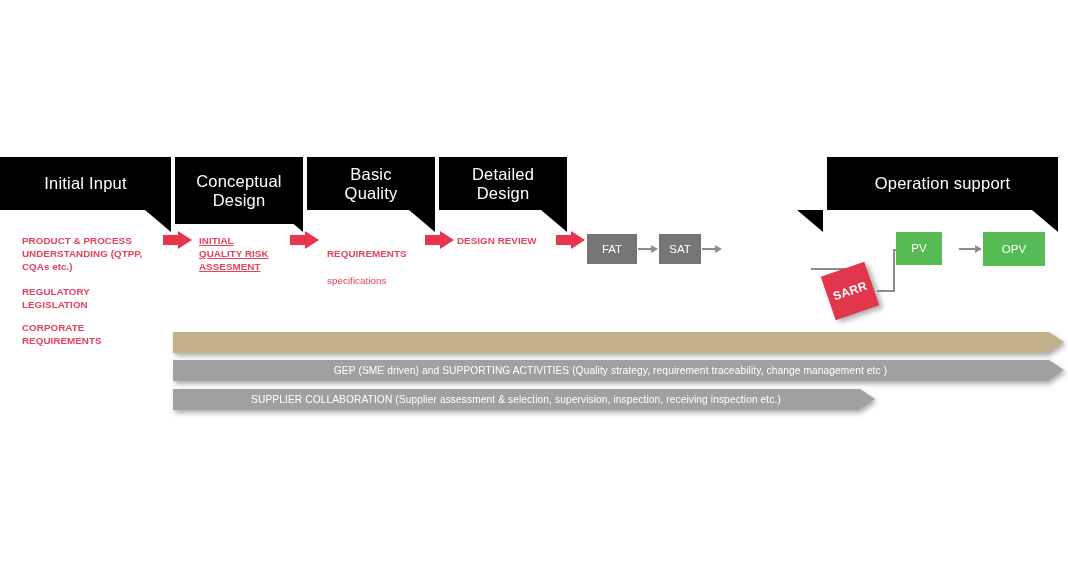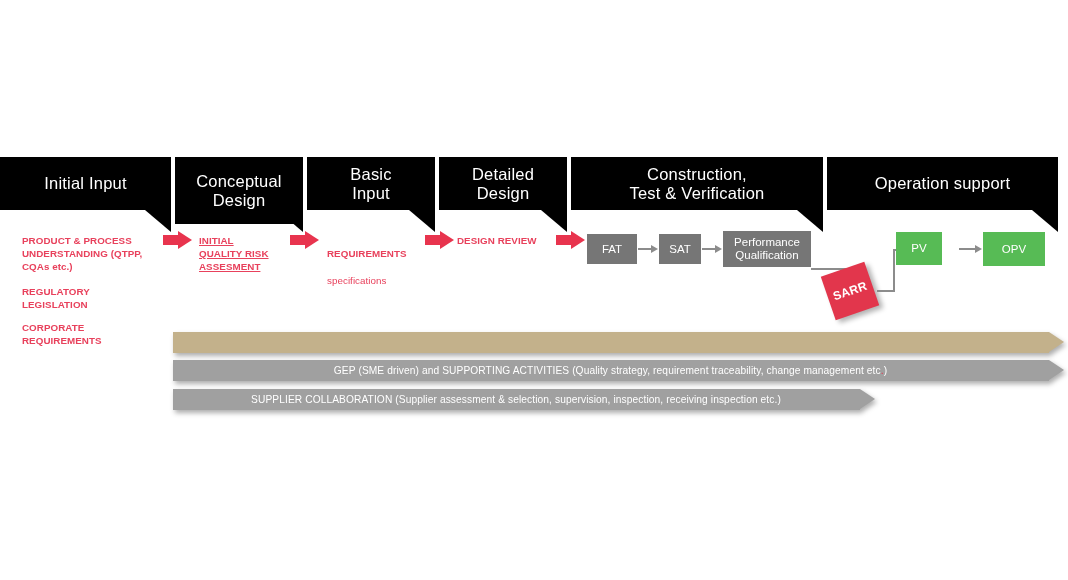--- a/index.html
+++ b/index.html
@@ -197,34 +197,30 @@
   <div class="phase-tail" style="left:145px; top:210px;"></div>
 
   <div class="phase-banner" style="left:175px; top:157px; width:128px; height:67px;">
     <span class="phase-label">Conceptual
 Design</span>
   </div>
   <div class="phase-tail" style="left:277px; top:210px;"></div>
 
   <div class="phase-banner" style="left:307px; top:157px; width:128px; height:53px;">
     <span class="phase-label">Basic
-Input</span>
+Quality</span>
   </div>
   <div class="phase-tail" style="left:409px; top:210px;"></div>
 
   <div class="phase-banner" style="left:439px; top:157px; width:128px; height:53px;">
     <span class="phase-label">Detailed
 Design</span>
   </div>
   <div class="phase-tail" style="left:541px; top:210px;"></div>
 
-  <div class="phase-banner" style="left:571px; top:157px; width:252px; height:53px;">
-    <span class="phase-label">Construction,
-Test &amp; Verification</span>
-  </div>
   <div class="phase-tail" style="left:797px; top:210px;"></div>
 
   <div class="phase-banner" style="left:827px; top:157px; width:231px; height:53px;">
     <span class="phase-label">Operation support</span>
   </div>
   <div class="phase-tail" style="left:1032px; top:210px;"></div>
 
   <div class="red-text" style="left:22px; top:234px; width:150px;">PRODUCT &amp; PROCESS
 UNDERSTANDING (QTPP,
 CQAs etc.)</div>
@@ -268,24 +264,20 @@
   <div class="conn conn-h" style="left:638px; top:248px; width:14px;"></div>
   <div class="conn-head-right" style="left:651px; top:244.5px;"></div>
 
   <div class="proc-box gray" style="left:659px; top:234px; width:42px; height:30px;">
     <span>SAT</span>
   </div>
 
   <div class="conn conn-h" style="left:702px; top:248px; width:14px;"></div>
   <div class="conn-head-right" style="left:715px; top:244.5px;"></div>
 
-  <div class="proc-box gray" style="left:723px; top:231px; width:88px; height:36px;">
-    <span>Performance
-Qualification</span>
-  </div>
 
   <div class="conn conn-h" style="left:811px; top:268px; width:40px;"></div>
   <div class="conn conn-v" style="left:849px; top:268px; height:14px;"></div>
   <div class="conn-head-down" style="left:845.5px; top:280px;"></div>
 
   <div class="sarr" style="left:827px; top:268px;">
     <span>SARR</span>
   </div>
 
   <div class="conn conn-h" style="left:877px; top:290px; width:18px;"></div>

